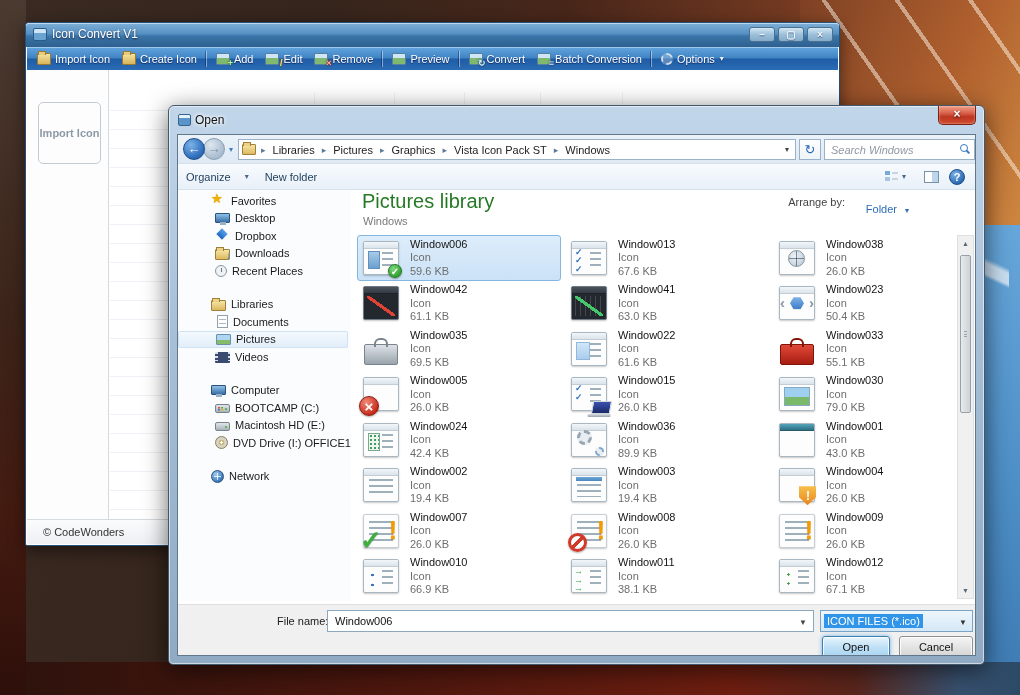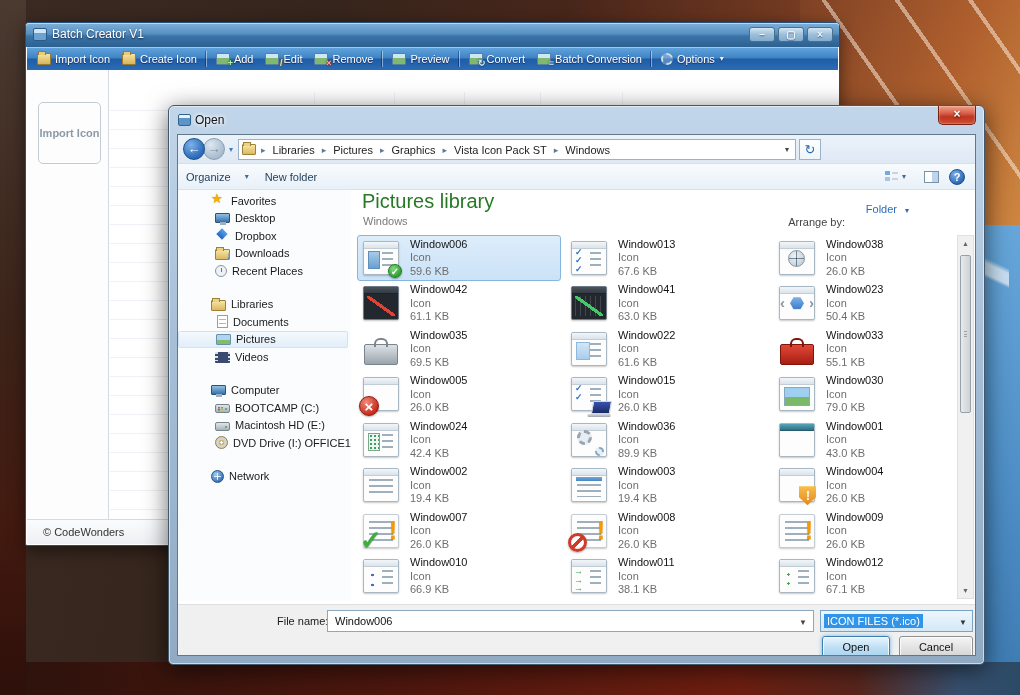--- a/index.html
+++ b/index.html
@@ -142,21 +142,21 @@
   .si-disc{width:13px;height:13px;border-radius:50%;background:radial-gradient(circle,#fff 0 15%,#c8b880 18% 35%,#d8d2c0 38% 85%,#a89868 88%);border:1px solid #8a7e5a;}
   .si-globe{width:13px;height:13px;border-radius:50%;border:1px solid #2a527a;
     background:radial-gradient(circle at 35% 30%,#9ecbf0,#2f6eb4 80%);}
   .si-globe::after{content:"";position:absolute;inset:2px;border-radius:50%;
     background:linear-gradient(to right,transparent 45%,rgba(255,255,255,.8) 45%,rgba(255,255,255,.8) 55%,transparent 55%),
     linear-gradient(to bottom,transparent 45%,rgba(255,255,255,.8) 45%,rgba(255,255,255,.8) 55%,transparent 55%);}
 
   .files-area{position:absolute;left:175px;right:0;top:0;bottom:0;background:#fff;}
   .lib-title{position:absolute;left:9px;top:0px;font-size:20px;color:#267a26;}
   .lib-sub{position:absolute;left:10px;top:25px;font-size:11px;color:#7a7a7a;}
-  .arrange{position:absolute;right:130px;top:26px;font-size:11px;color:#444;}
+  .arrange{position:absolute;right:130px;top:6px;font-size:11px;color:#444;}
   .arrange-val{position:absolute;right:78px;top:13px;font-size:11px;color:#2b6cb8;}
   .arrange-dd{position:absolute;right:66px;top:16px;font-size:8px;color:#2b6cb8;}
   .fcol{position:absolute;top:45px;width:204px;}
   .tile{height:45.5px;display:flex;align-items:center;border:1px solid transparent;border-radius:3px;}
   .tile.sel{background:linear-gradient(#ddedfb,#cbe2f7);border-color:#84b6e0;}
   .tile-text{margin-left:9px;line-height:13.5px;font-size:11px;}
   .t-name{color:#141414;}
   .t-type,.t-size{color:#6e6e6e;}
 
   
@@ -246,21 +246,21 @@
 <div id="desktop">
   <div class="wall-ferris"></div>
   <div class="wall-sky"></div>
   <div class="wall-bottom"></div>
   <div class="wall-left"></div>
 </div>
 
 <div id="app-win">
   <div class="app-titlebar">
     <span class="app-title-icon"></span>
-    <span class="app-title">Batch Creator V1</span>
+    <span class="app-title">Icon Convert V1</span>
     <span class="win-btns">
       <span class="win-btn">–</span>
       <span class="win-btn">▢</span>
       <span class="win-btn">×</span>
     </span>
   </div>
   <div class="app-toolbar">
       <div class="tbtn">
         <span class="ti ti-folder"></span>
         <span>Import Icon</span>
@@ -341,20 +341,24 @@
             <span class="crumb-sep">▸</span>
             <span class="crumb">Graphics</span>
             <span class="crumb-sep">▸</span>
             <span class="crumb">Vista Icon Pack ST</span>
             <span class="crumb-sep">▸</span>
             <span class="crumb">Windows</span>
           </span>
         <span class="crumb-dd">▾</span>
       </div>
       <span class="refresh-btn">↻</span>
+      <span class="search-box">
+        <input placeholder="Search Windows" style="">
+        <span class="mag"></span>
+      </span>
     </div>
 
     <div class="cmd-row">
       <span class="cmd-item">
         <span>Organize</span>
         <span class="dd">▾</span>
       </span>
       <span class="cmd-item">
         <span>New folder</span>
       </span>

